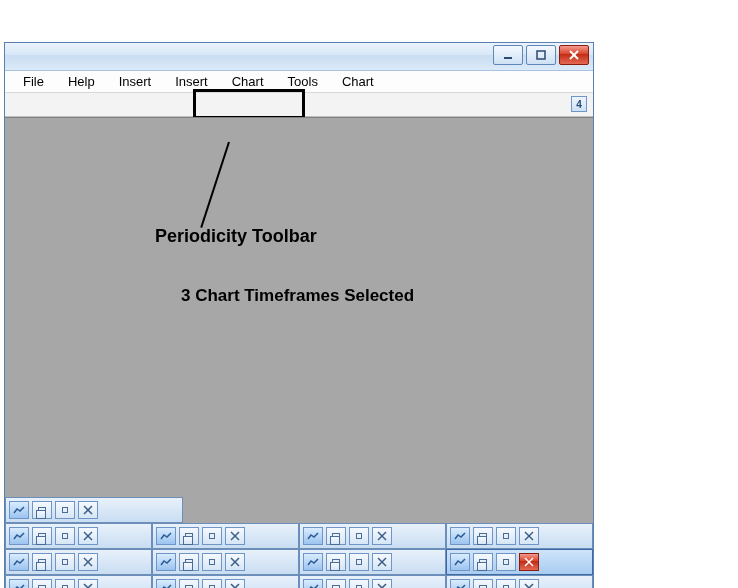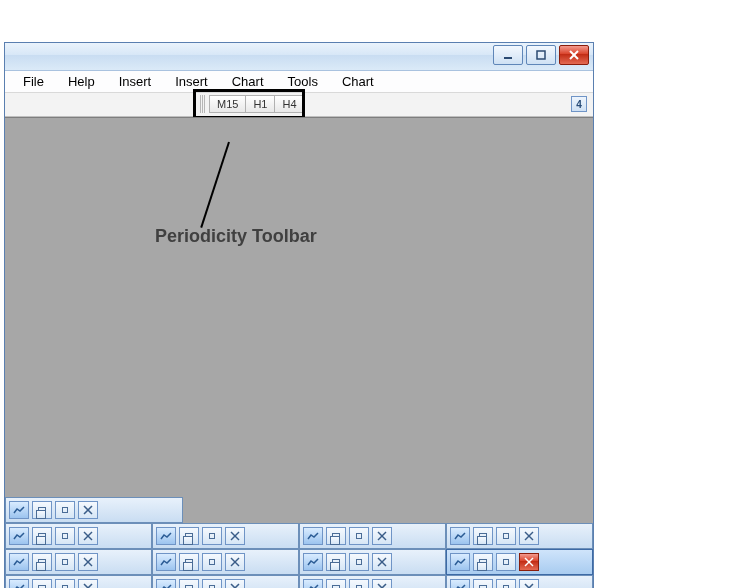--- a/index.html
+++ b/index.html
@@ -101,21 +101,21 @@
   }
   
   .anno-line {
     position:absolute; left:223px; top:24px; width:2px; height:90px;
     background:#000;
     transform:rotate(18deg);
     transform-origin:top center;
   }
   .anno-text1 {
     position:absolute; left:150px; top:108px;
-    font-size:18px; font-weight:bold; color:#404040;
+    font-size:18px; font-weight:bold; color:#000000;
   }
   .anno-text2 {
     position:absolute; left:176px; top:168px;
     font-size:17px; font-weight:bold; color:#000;
   }
 
   
   .mini-area {
     position:absolute; left:0; bottom:0; width:100%;
   }
@@ -204,33 +204,28 @@
     <span class="mi">File</span>
     <span class="mi">Help</span>
     <span class="mi">Insert</span>
     <span class="mi">Insert</span>
     <span class="mi">Chart</span>
     <span class="mi">Tools</span>
     <span class="mi">Chart</span>
   </div>
 
   <div class="toolbar-row">
-    <div class="periodicity">
-      <div class="grip"></div>
-      <div class="tf-btn">M15</div>
-      <div class="tf-btn">H1</div>
-      <div class="tf-btn">H4</div>
-    </div>
     <div class="highlight-box"></div>
     <div class="workspace-count">4</div>
   </div>
 
   <div class="workspace">
     <div class="anno-line"></div>
     <div class="anno-text1">Periodicity Toolbar</div>
+    <div class="anno-text2">3 Chart Timeframes Selected</div>
 
     <div class="mini-area">
 
       <div class="mini-row">
         <div class="mini-win">
           <div class="mini-ico app">
               <svg width="12" height="10">
                 <polyline points="1,8 4,4 7,6 11,2" fill="none" stroke="#2b5c95" stroke-width="1.5"></polyline>
               </svg>
             </div>

